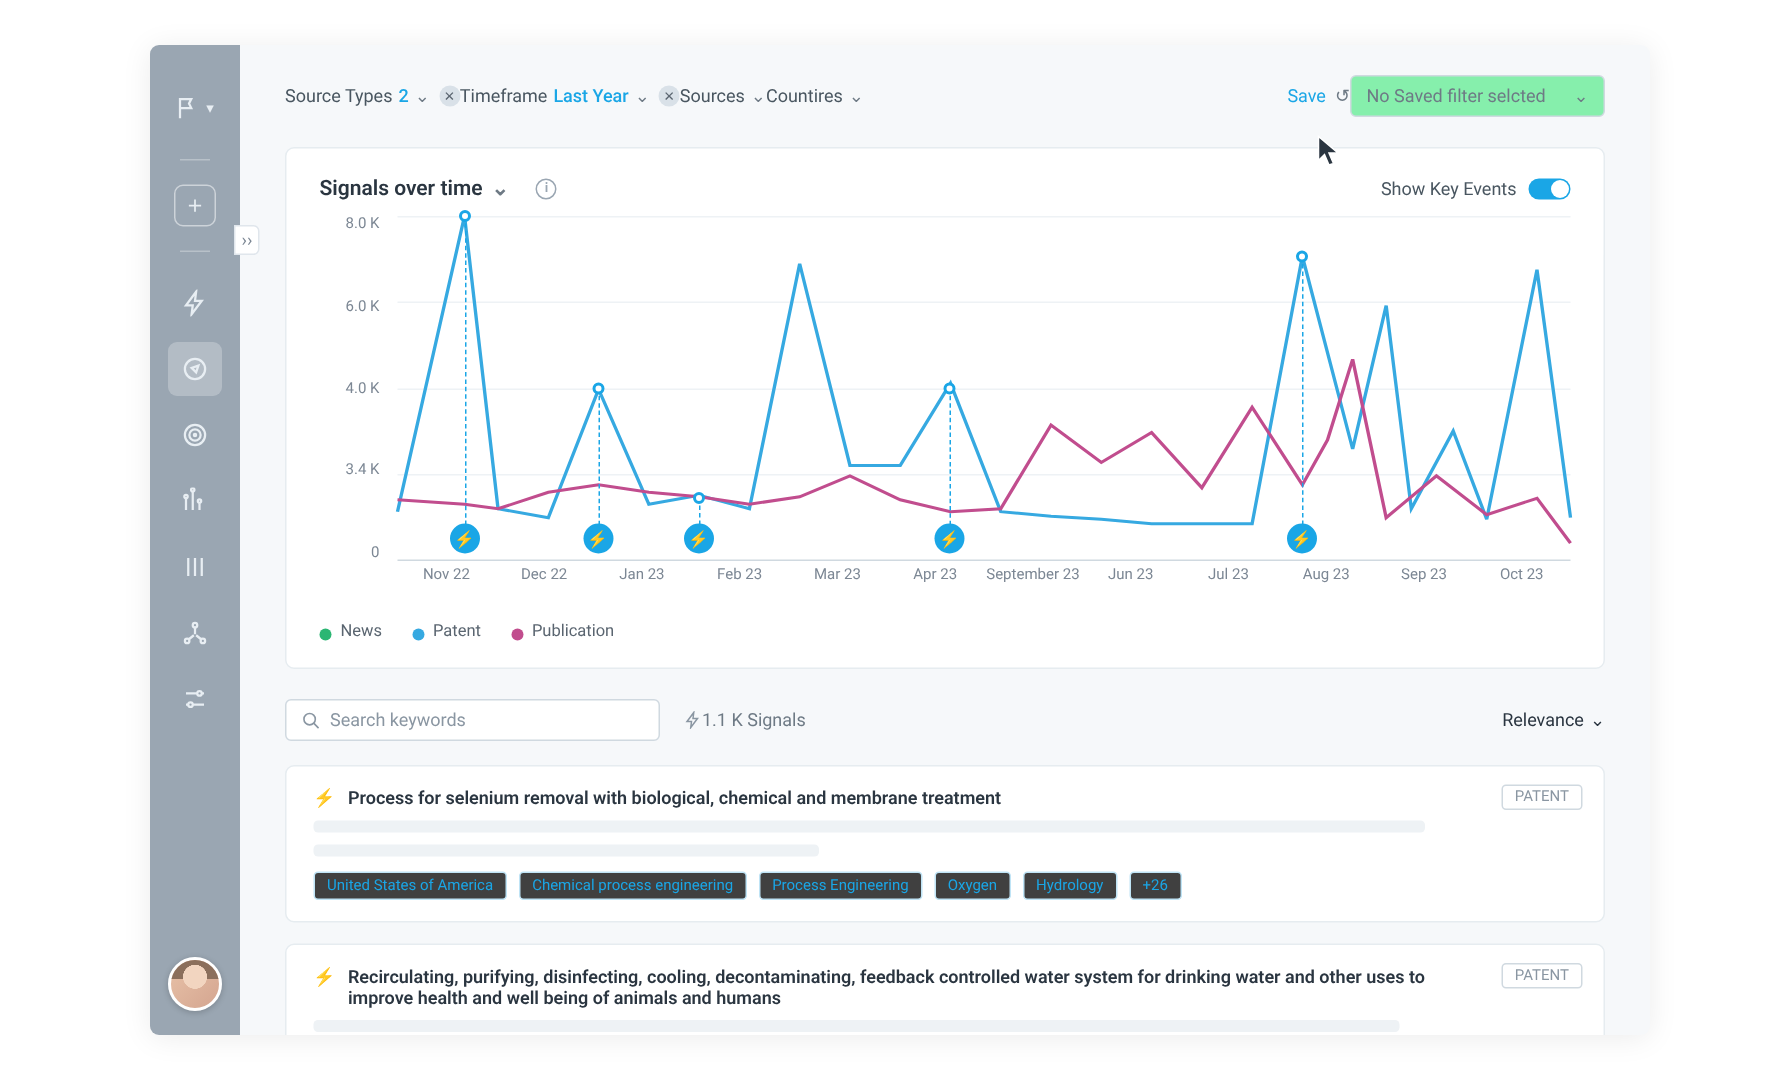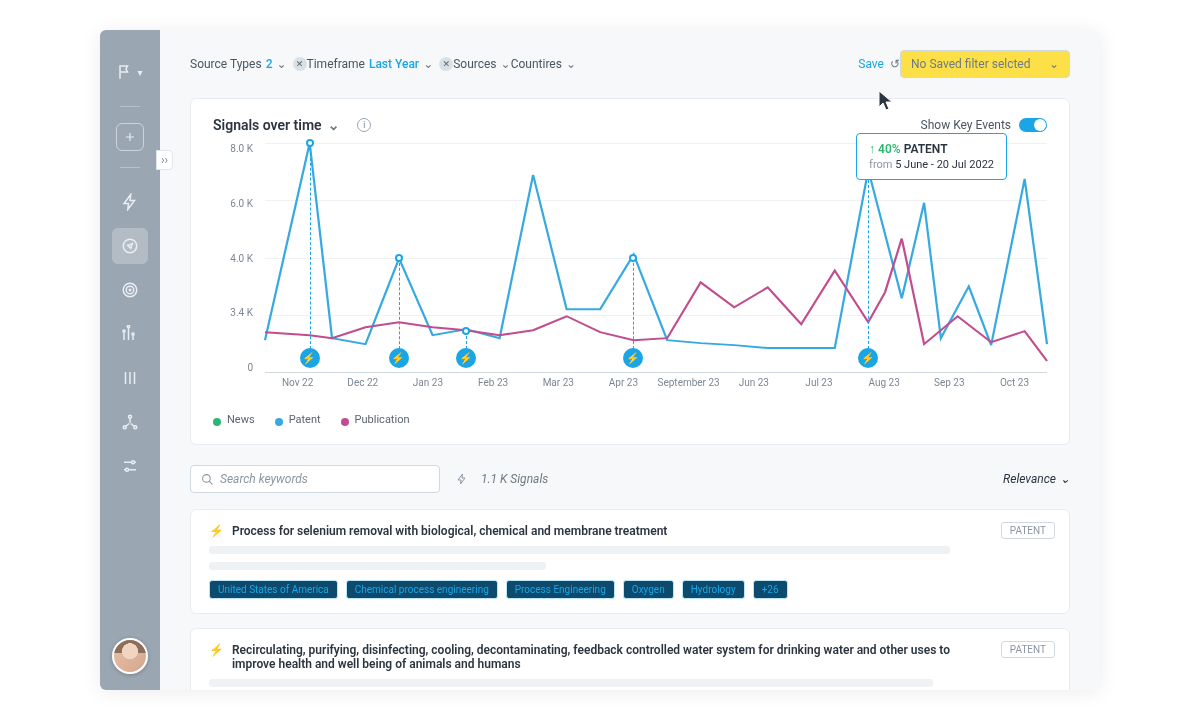--- a/index.html
+++ b/index.html
@@ -14,21 +14,21 @@
   .main { position: absolute; left: 60px; top: 0; right: 0; bottom: 0; padding: 20px 30px; overflow: hidden; }
 
   .filters { display: flex; align-items: center; font-size: 12px; color: #495660; margin-bottom: 20px; }
   .filt { display: inline-flex; align-items: center; gap: 4px; cursor: pointer; }
   .filt .val { color: #1aa6e6; font-weight: 500; }
   .filt .chev { color: #6e7a85; }
   .filt .x { width: 14px; height: 14px; border-radius: 50%; background: #d9e1e8; color: #5a6570; display: inline-flex; align-items: center; justify-content: center; font-size: 9px; margin-left: 2px; }
   .filters .spacer { flex: 1; }
   .save-link { color: #1aa6e6; font-size: 12px; cursor: pointer; }
   .undo { color: #6e7a85; margin-left: 6px; }
-  .saved-select { border: 1px solid #d0d9e0; background: #fde047; border-radius: 4px; padding: 6px 10px; font-size: 12px; color: #6e7a85; min-width: 170px; display: flex; justify-content: space-between; align-items: center; cursor: pointer; }
+  .saved-select { border: 1px solid #d0d9e0; background: #86efac; border-radius: 4px; padding: 6px 10px; font-size: 12px; color: #6e7a85; min-width: 170px; display: flex; justify-content: space-between; align-items: center; cursor: pointer; }
 
   .card { background: #fff; border: 1px solid #e6ecf0; border-radius: 6px; padding: 18px 22px; }
   .chart-card { margin-bottom: 20px; }
   .card-head { display: flex; align-items: center; justify-content: space-between; margin-bottom: 10px; }
   .card-title { font-size: 14px; font-weight: 600; color: #2a3540; display: flex; align-items: center; gap: 6px; }
   .info-ic { width: 14px; height: 14px; border: 1px solid #9aa6b2; border-radius: 50%; display: inline-flex; align-items: center; justify-content: center; font-size: 9px; color: #9aa6b2; }
   .toggle-row { display: flex; align-items: center; gap: 8px; font-size: 12px; color: #495660; margin-left: 21px; }
   .toggle { width: 28px; height: 14px; background: #1aa6e6; border-radius: 10px; position: relative; cursor: pointer; }
   .toggle::after { content: ''; position: absolute; right: 1px; top: 1px; width: 12px; height: 12px; background: #fff; border-radius: 50%; }
 
@@ -47,33 +47,33 @@
   .tooltip { position: absolute; right: 40px; top: -10px; background: #fff; border: 1.5px solid #1aa6e6; border-radius: 4px; padding: 8px 12px; font-size: 12px; z-index: 5; }
   .tooltip .line1 { color: #2a3540; font-weight: 600; }
   .tooltip .line1 .pct { color: #2bb673; }
   .tooltip .line2 { color: #8a96a2; font-size: 11px; margin-top: 2px; }
   .tooltip .line2 .d { color: #2a3540; }
 
   .legend { display: flex; gap: 20px; margin-top: 10px; font-size: 11px; color: #5a6570; }
   .legend .item { display: flex; align-items: flex-end; gap: 6px; }
   .legend .dot { width: 8px; height: 8px; border-radius: 50%; }
 
-  .searchrow { display: flex; align-items: center; gap: 16px; margin-bottom: 16px; font-style: italic; }
+  .searchrow { display: flex; align-items: center; gap: 16px; margin-bottom: 16px; }
   .searchbox { display: flex; align-items: center; gap: 6px; border: 1px solid #d0d9e0; background: #fff; border-radius: 4px; padding: 6px 10px; width: 250px; font-size: 12px; color: #8a96a2; }
-  .signal-count { font-size: 12px; color: #6e7a85; display: flex; align-items: center; gap: 13px; }
+  .signal-count { font-size: 12px; color: #6e7a85; display: flex; align-items: center; gap: 0; }
   .searchrow .spacer { flex: 1; }
   .sortby { font-size: 12px; color: #2a3540; display: flex; align-items: center; gap: 4px; cursor: pointer; }
 
   .result { background: #fff; border: 1px solid #e6ecf0; border-radius: 6px; padding: 14px 18px; margin-bottom: 14px; position: relative; }
   .result .badge { position: absolute; right: 14px; top: 12px; border: 1px solid #d0d9e0; border-radius: 3px; padding: 2px 8px; font-size: 10px; color: #8a96a2; }
   .result .title { font-size: 12px; font-weight: 600; color: #2a3540; display: flex; gap: 8px; align-items: flex-start; padding-right: 80px; }
   .result .bolt { color: #f8c146; }
   .skeleton { height: 8px; background: #eef2f5; border-radius: 3px; margin-top: 8px; }
   .tags { display: flex; flex-wrap: wrap; gap: 8px; margin-top: 10px; }
-  .tag { border: 1px solid #bfe4f6; color: #1aa6e6; font-size: 10px; padding: 3px 8px; border-radius: 3px; background: #0c4a6e; }
+  .tag { border: 1px solid #bfe4f6; color: #1aa6e6; font-size: 10px; padding: 3px 8px; border-radius: 3px; background: #404040; }
 
   .avatar { position: absolute; left: 12px; bottom: 16px; width: 36px; height: 36px; border-radius: 50%; background: linear-gradient(135deg, #e8c2a8, #d4a590); border: 2px solid #fff; box-shadow: 0 1px 4px rgba(0,0,0,0.2); overflow: hidden; }
   .avatar::after { content: ''; position: absolute; inset: 0; background: radial-gradient(circle at 50% 35%, #f2d5c0 30%, transparent 31%), linear-gradient(180deg, #8b6f5c 0%, #8b6f5c 40%, transparent 40%); }
 
   .cursor { position: absolute; left: 778px; top: 60px; z-index: 20; pointer-events: none; }
 </style>
 </head>
 <body>
 
 <div class="app">
@@ -195,30 +195,20 @@
           <span>4.0 K</span>
           <span>3.4 K</span>
           <span>0</span>
         </div>
         <div class="plot">
           <div class="gridline" style="top:0%"></div>
           <div class="gridline" style="top:25%"></div>
           <div class="gridline" style="top:50%"></div>
           <div class="gridline" style="top:75%"></div>
 
-          <div class="tooltip">
-            <div class="line1">
-              <span class="pct"><span>↑</span> <span>40%</span></span>
-              <span>PATENT</span>
-            </div>
-            <div class="line2">
-              <span>from</span>
-              <span class="d">5 June - 20 Jul 2022</span>
-            </div>
-          </div>
 
           <svg class="lines" viewBox="0 0 700 230" preserveAspectRatio="none">
 
             <polyline fill="none" stroke="#36a9e1" stroke-width="2" points="0,198 40,0 60,196 90,202 120,116 150,193 180,187 210,196 240,32 270,167 300,167 330,112 360,198 390,201 420,203 450,206 480,206 510,206 540,27 570,156 590,60 605,196 630,144 650,203 680,36 700,202"></polyline>
 
             <polyline fill="none" stroke="#c14d8e" stroke-width="2" points="0,190 40,193 60,196 90,185 120,180 150,185 180,188 210,193 240,188 270,174 300,190 330,198 360,196 390,140 420,165 450,145 480,182 510,128 540,180 555,150 570,96 590,202 620,174 650,200 680,189 700,219"></polyline>
           </svg>
 
           <div class="vdash" style="left:5.7%; top:0; bottom:8%;"></div>
           <div class="key-marker" style="left:5.7%; top:0%;"></div>

